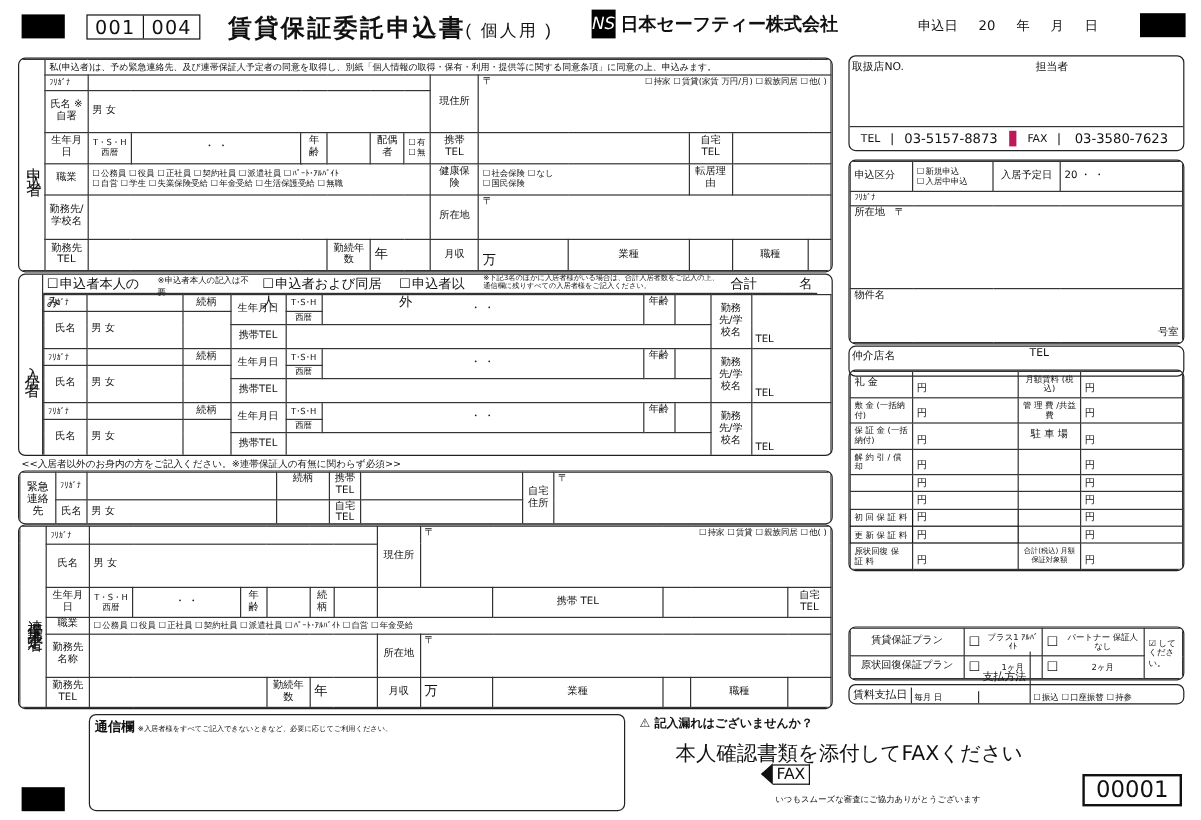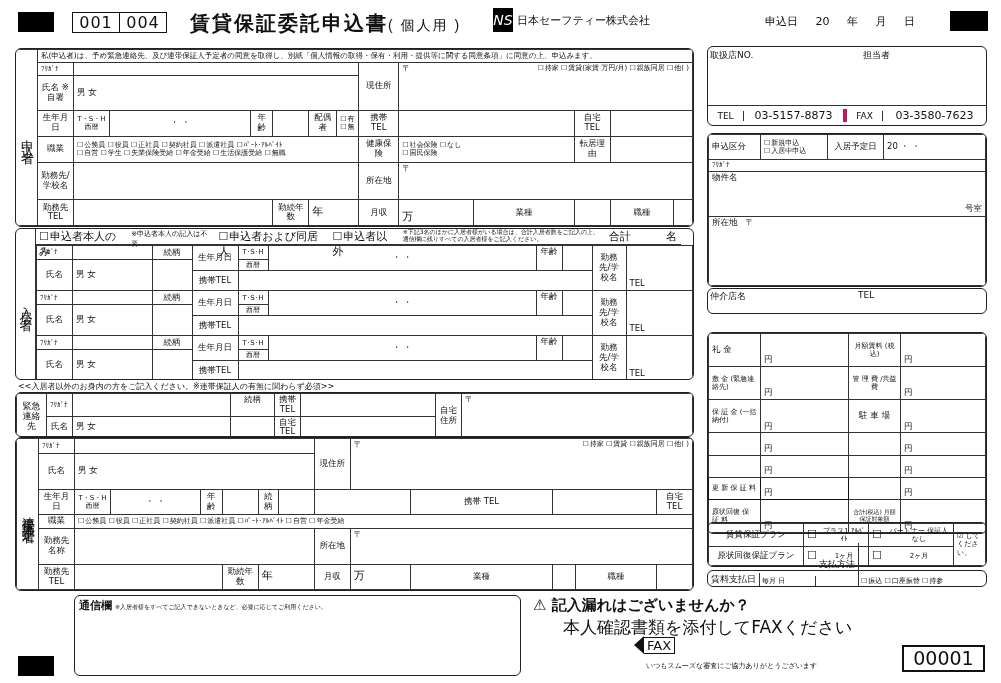--- a/index.html
+++ b/index.html
@@ -7,21 +7,21 @@
 .abs{position:absolute}
 .blk{background:#000}
 .rnd{border:1.5px solid #222;border-radius:6px}
 .hdr-code{left:72px;top:12px;width:95px;height:21px;border:1.5px solid #111;display:flex;font-size:16px;letter-spacing:1px}
 .hdr-code span{flex:1;text-align:center;line-height:19px}
 .hdr-code span:first-child{border-right:1.5px solid #111}
 .title{left:190px;top:10px;font-family:Liberation Sans, sans-serif;font-size:20px;font-weight:bold;letter-spacing:2px}
 .title small{font-size:14px;font-weight:normal}
 .logo{left:493px;top:8px;display:flex;align-items:center;gap:4px}
 .logo .mark{width:20px;height:24px;background:#000;color:#fff;font-size:14px;display:flex;align-items:center;justify-content:center;font-style:italic}
-.logo .name{font-size:11px;font-weight:normal}
+.logo .name{font-size:15px;font-weight:bold}
 .appdate{left:765px;top:14px;font-size:11px;word-spacing:14px}
 table{border-collapse:collapse;width:100%;height:100%}
 td{border:1px solid #333;padding:1px 3px;vertical-align:middle;font-size:8.5px;line-height:1.15}
 .c{text-align:center}
 .r{text-align:left}
 .vt{writing-mode:vertical-rl;text-orientation:upright;font-size:13px;letter-spacing:6px;text-align:center}
 .sm{font-size:7px}
 .lg{font-size:11px}
 .cb::before{content:"☐";margin-right:1px}
 .note{font-size:7.5px}
@@ -279,82 +279,94 @@
 </div>
 <div class="abs blk" style="left:18px;top:656px;width:36px;height:20px"></div>
 
 <div class="abs rnd" style="left:707px;top:46px;width:280px;height:80px;overflow:hidden">
   <div style="height:59px;position:relative;border-bottom:1px solid #333">
     <span class="abs" style="left:2px;top:2px">取扱店NO.</span>
     <span class="abs" style="left:155px;top:2px">担当者</span>
   </div>
   <div style="display:flex;height:19px;align-items:center;font-size:11px">
     <span style="width:36px;text-align:center;border-right:1px solid #333;font-size:9px">TEL</span>
-    <span style="width:103px;text-align:center;border-right:4px solid #be185d">03-5157-8873</span>
+    <span style="width:103px;text-align:center;border-right:6px solid #be185d">03-5157-8873</span>
     <span style="width:36px;text-align:center;border-right:1px solid #333;font-size:9px">FAX</span>
     <span style="flex:1;text-align:center">03-3580-7623</span>
   </div>
 </div>
 
 <div class="abs rnd" style="left:707px;top:133px;width:280px;height:154px;overflow:hidden">
 <table>
 <tbody>
         <tr style="height:25px">
           <td style="width:52px">申込区分</td>
 <td class="sm" style="width:67px"><span class="cb">新規申込</span><br><span class="cb">入居中申込</span></td>
 <td class="c" style="width:56px">入居予定日</td>
 <td>20 ・ ・</td>
         </tr>
 <tr style="height:12px">
           <td colspan="4" class="sm">ﾌﾘｶﾞﾅ</td>
         </tr>
+<tr>
+          <td colspan="4" style="vertical-align:top"><span>所在地</span>&nbsp;&nbsp;&nbsp;<span>〒</span></td>
+        </tr>
 <tr style="height:45px">
           <td colspan="4" style="vertical-align:top;position:relative"><span>物件名</span><span style="position:absolute;right:3px;bottom:2px">号室</span></td>
-        </tr>
-<tr>
-          <td colspan="4" style="vertical-align:top"><span>所在地</span>&nbsp;&nbsp;&nbsp;<span>〒</span></td>
         </tr>
 </tbody>
     </table>
 </div>
 <div class="abs rnd" style="left:707px;top:288px;width:280px;height:26px">
   <span class="abs" style="left:2px;top:1px">仲介店名</span>
   <span class="abs" style="left:150px;top:1px">TEL</span>
 </div>
 
-<div class="abs rnd" style="left:707px;top:332px;width:280px;height:202px;overflow:hidden">
+<div class="abs rnd" style="left:707px;top:308px;width:280px;height:168px;overflow:hidden">
 <table id="fees">
 <tbody>
         <tr>
           <td style="width:52px">礼 金</td>
           <td class="r" style="width:88px;vertical-align:bottom"><span>円</span></td>
           <td class="c sm" style="width:52px">月額賃料 (税込)</td>
           <td class="r" style="vertical-align:bottom"><span>円</span></td>
         </tr>
 <tr>
-          <td class="sm">敷 金 (緊急連絡先)</td>
+          <td class="sm">敷 金 (一括納付)</td>
           <td class="r" style="vertical-align:bottom"><span>円</span></td>
           <td class="c sm">管 理 費 /共益費</td>
           <td class="r" style="vertical-align:bottom"><span>円</span></td>
         </tr>
 <tr>
           <td class="sm">保 証 金 (一括納付)</td>
           <td class="r" style="vertical-align:bottom"><span>円</span></td>
           <td class="c">駐 車 場</td>
           <td class="r" style="vertical-align:bottom"><span>円</span></td>
         </tr>
 <tr>
-          <td></td>
-          <td class="r" style="vertical-align:bottom"><span>円</span></td>
-          <td></td>
-          <td class="r" style="vertical-align:bottom"><span>円</span></td>
-        </tr>
-<tr>
-          <td></td>
-          <td class="r" style="vertical-align:bottom"><span>円</span></td>
+          <td class="sm">解 約 引 / 償 却</td>
+          <td class="r" style="vertical-align:bottom"><span>円</span></td>
+          <td></td>
+          <td class="r" style="vertical-align:bottom"><span>円</span></td>
+        </tr>
+<tr>
+          <td></td>
+          <td class="r" style="vertical-align:bottom"><span>円</span></td>
+          <td></td>
+          <td class="r" style="vertical-align:bottom"><span>円</span></td>
+        </tr>
+<tr>
+          <td></td>
+          <td class="r" style="vertical-align:bottom"><span>円</span></td>
+          <td></td>
+          <td class="r" style="vertical-align:bottom"><span>円</span></td>
+        </tr>
+<tr>
+          <td class="sm" style="border:1.5px solid #111">初 回 保 証 料</td>
+          <td class="r" style="vertical-align:bottom;border:1.5px solid #111"><span>円</span></td>
           <td></td>
           <td class="r" style="vertical-align:bottom"><span>円</span></td>
         </tr>
 <tr>
           <td class="sm" style="border:1.5px solid #111">更 新 保 証 料</td>
           <td class="r" style="vertical-align:bottom;border:1.5px solid #111"><span>円</span></td>
           <td></td>
           <td class="r" style="vertical-align:bottom"><span>円</span></td>
         </tr>
 <tr>
@@ -389,21 +401,21 @@
     </table>
 </div>
 
 <div class="abs rnd" style="left:707px;top:570px;width:280px;height:17px;display:flex;align-items:flex-end;font-size:9px">
   <span style="padding:0 3px;border-right:1px solid #333">賃料支払日</span>
   <span class="sm" style="width:56px;padding-left:2px;border-right:1px solid #333">毎月 日</span>
   <span style="padding:15px 3px;border-right:1px solid #333">支払方法</span>
   <span class="sm" style="padding-left:2px"><span class="cb">振込</span> <span class="cb">口座振替</span> <span class="cb">持参</span></span>
 </div>
 
-<div class="abs" style="left:533px;top:596px;font-size:15px;font-weight:bold">
+<div class="abs" style="left:533px;top:596px;font-size:10px;font-weight:bold">
   <span>⚠</span> <span>記入漏れはございませんか？</span>
 </div>
 <div class="abs" style="left:563px;top:616px;font-size:17px">本人確認書類を添付してFAXください</div>
 <div class="abs" style="left:634px;top:636px;display:flex;align-items:center">
   <span style="width:0;height:0;border-top:9px solid transparent;border-bottom:9px solid transparent;border-right:10px solid #111"></span>
   <span style="border:1.5px solid #111;border-left:none;padding:0 3px;font-size:13px;line-height:15px">FAX</span>
 </div>
 <div class="abs" style="left:646px;top:661px;font-size:7px">いつもスムーズな審査にご協力ありがとうございます</div>
 <div class="abs" style="left:902px;top:645px;width:83px;height:27px;border:2px solid #111;text-align:center;font-size:19px;line-height:23px">00001</div>
 

